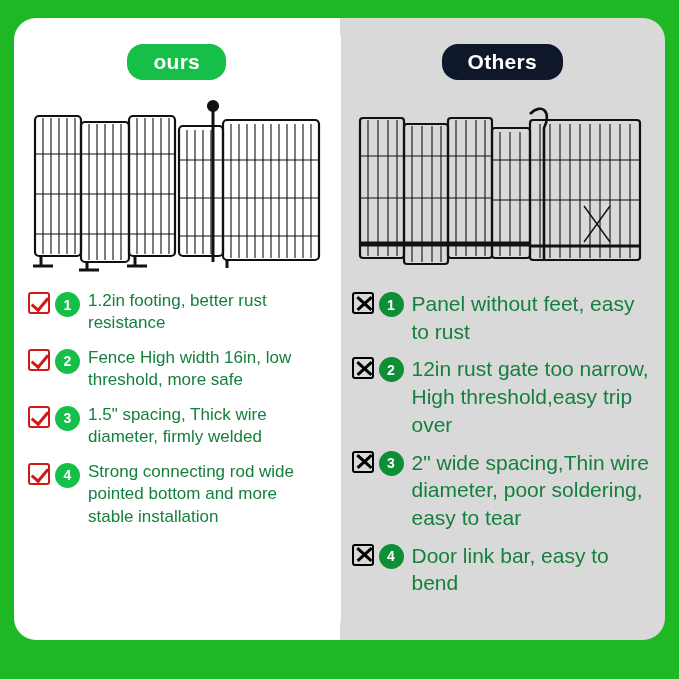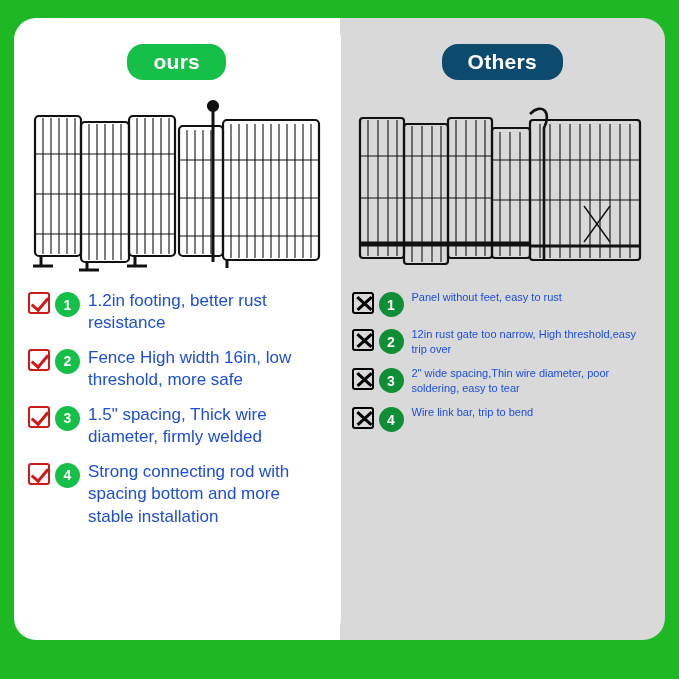--- a/index.html
+++ b/index.html
@@ -50,21 +50,21 @@
   }
   .badge {
     font-size: 21px;
     font-weight: bold;
     color: #ffffff;
     border-radius: 16px;
     padding: 6px 26px;
     letter-spacing: .3px;
   }
   .badge.ours { background: #16c048; }
-  .badge.others { background: #0c4a6e; }
+  .badge.others { background: #0f172a; }
 
   .art {
     position: relative;
     height: 190px;
     margin-top: 14px;
     z-index: 3;
   }
   .art svg { display: block; margin: 0 auto; }
 
   .list {
@@ -129,23 +129,23 @@
     justify-content: center;
     flex: 0 0 auto;
     margin-right: 8px;
   }
   .num.green { background: #16c048; }
   .num.dark  { background: #0f8f35; }
 
   .txt {
     font-size: 17px;
     line-height: 1.32;
-    color: #1d4ed8;
-  }
-  .panel.right .txt { font-size: 11px; }
+    color: #15803d;
+  }
+  .panel.right .txt { font-size: 21px; }
   .panel.right .list { padding: 6px 12px 0 12px; }
   .panel.right .item { margin-bottom: 10px; }
 </style>
 </head>
 <body>
 
 <div class="page">
 
   <div class="panel left">
     <div class="badge-row">
@@ -242,21 +242,21 @@
           <span class="checkbox"></span>
           <span class="num green">3</span>
         </div>
         <div class="txt">1.5" spacing, Thick wire diameter,  firmly welded</div>
       </div>
       <div class="item">
         <div class="marks">
           <span class="checkbox"></span>
           <span class="num green">4</span>
         </div>
-        <div class="txt">Strong connecting rod with spacing bottom and more stable installation</div>
+        <div class="txt">Strong connecting rod wide pointed bottom and more stable installation</div>
       </div>
     </div>
   </div>
 
   <div class="panel right">
     <div class="badge-row">
       <div class="badge others">Others</div>
     </div>
 
     <div class="art">
@@ -332,18 +332,18 @@
           <span class="xbox"></span>
           <span class="num dark">3</span>
         </div>
         <div class="txt"> 2" wide spacing,Thin wire diameter, poor soldering, easy to tear</div>
       </div>
       <div class="item">
         <div class="marks">
           <span class="xbox"></span>
           <span class="num dark">4</span>
         </div>
-        <div class="txt">Wire link bar, trip to bend</div>
+        <div class="txt">Door link bar, easy to bend</div>
       </div>
     </div>
   </div>
 
 </div>
 
 </body></html>

